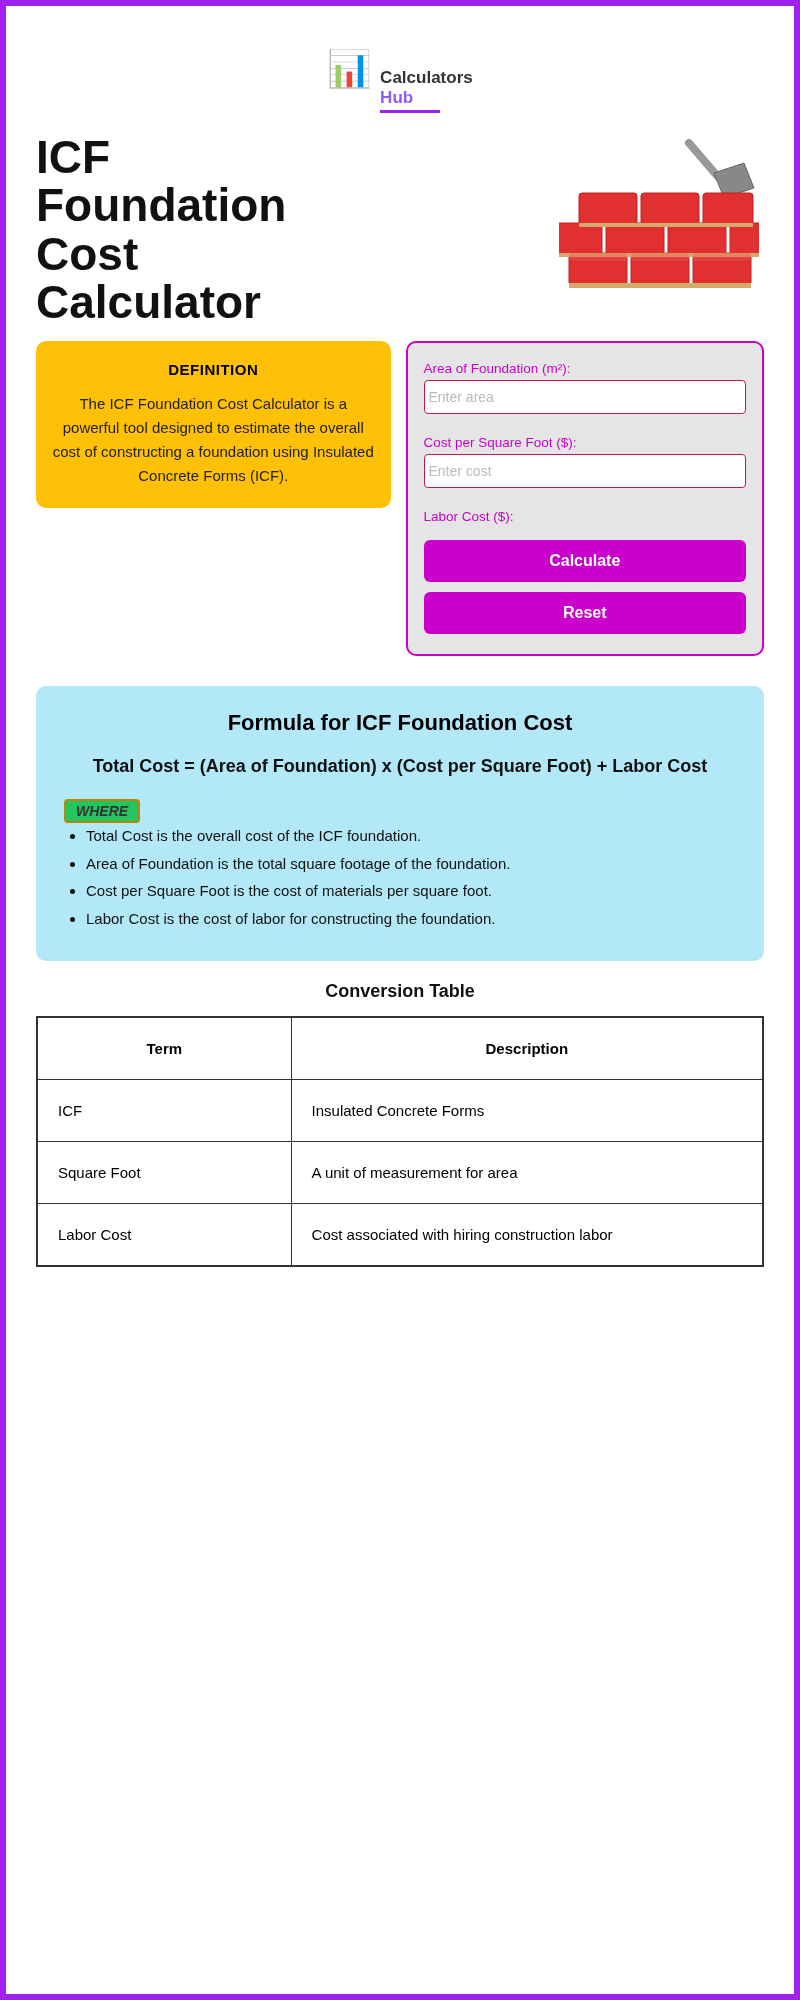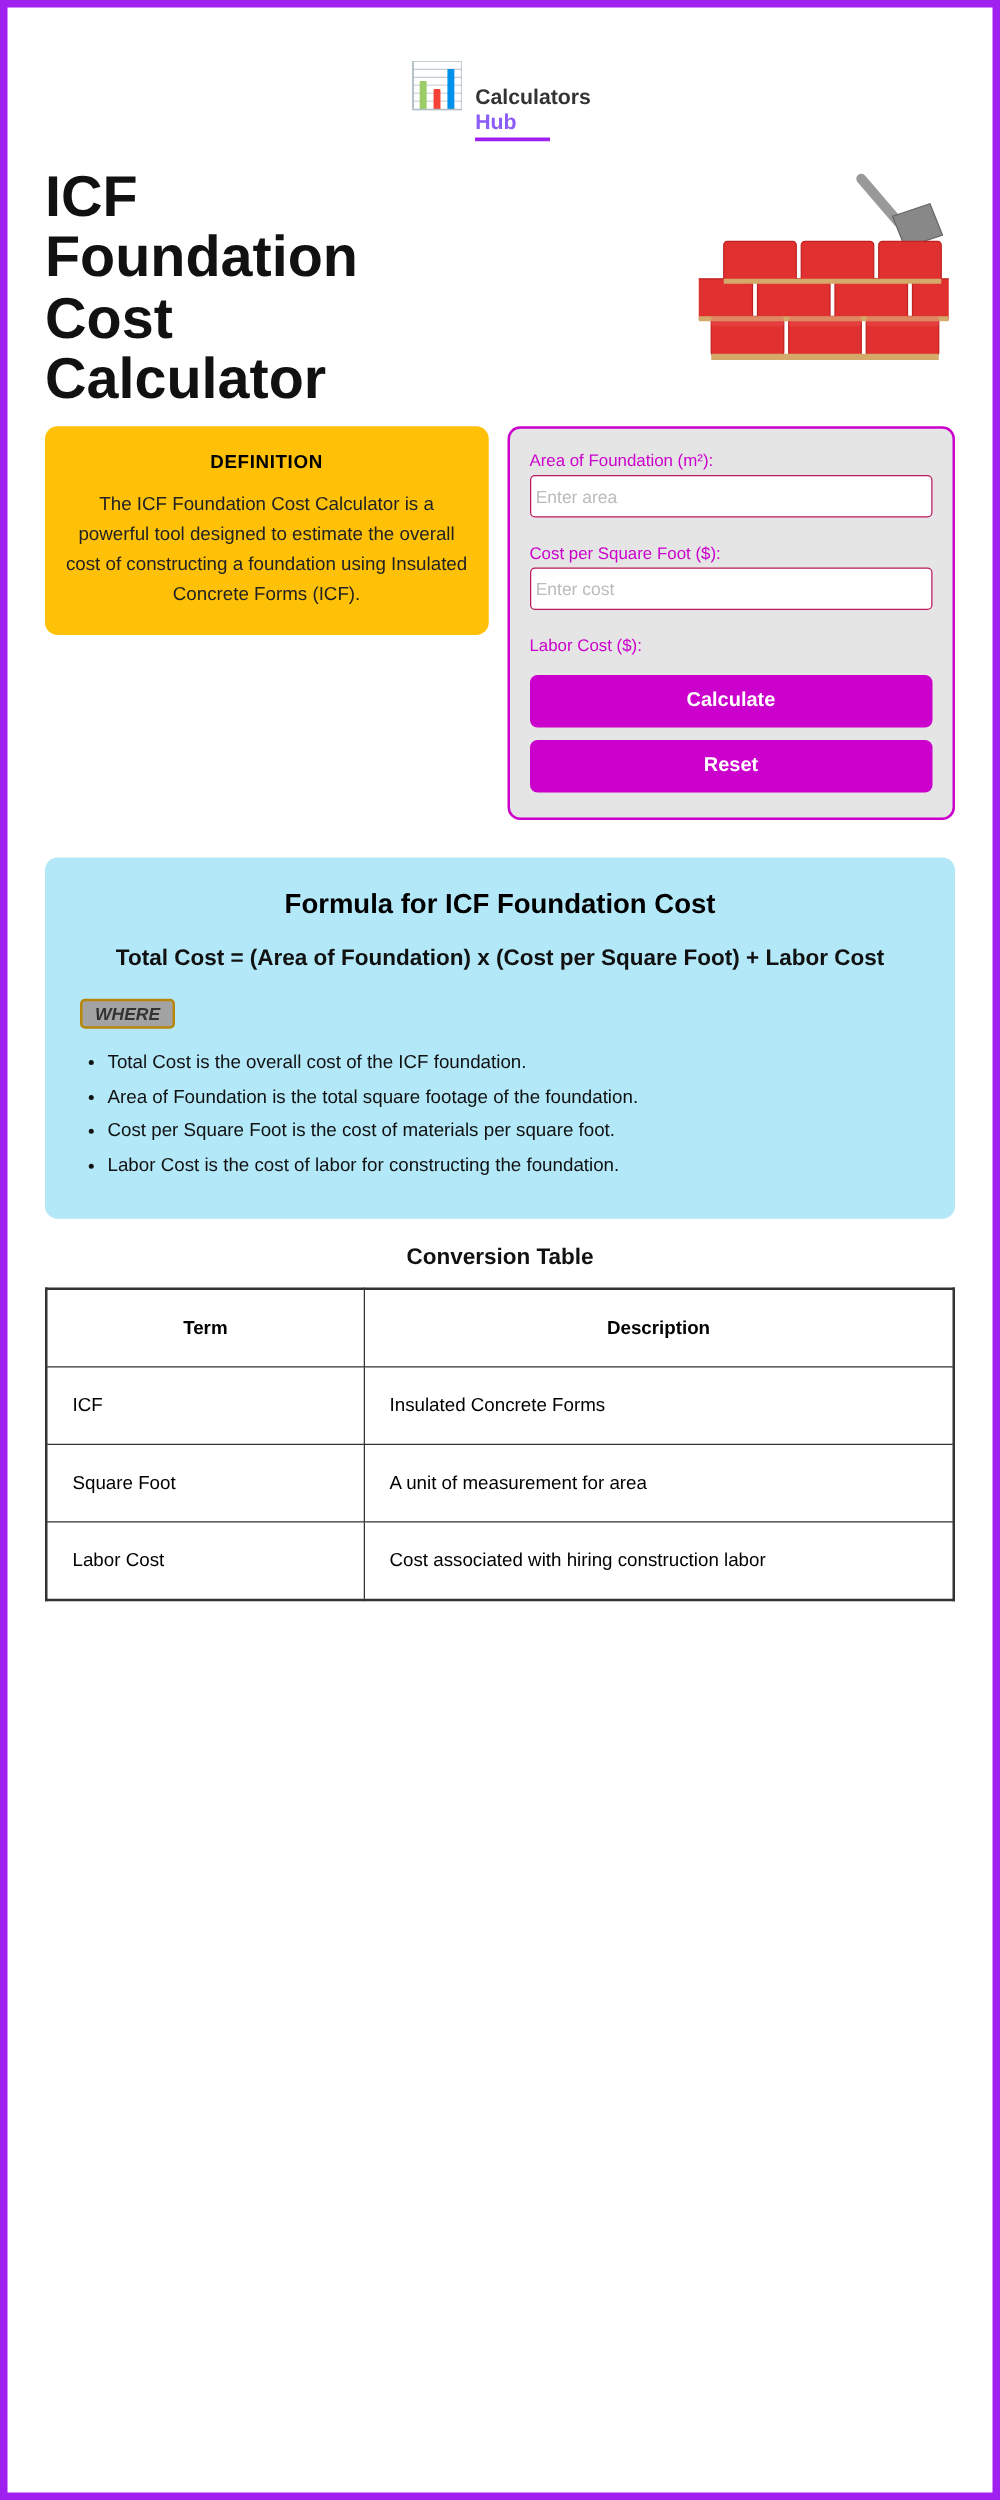--- a/index.html
+++ b/index.html
@@ -137,28 +137,27 @@
     .formula-equation {
       font-size: 18px;
       font-weight: bold;
       text-align: center;
       color: #111;
       margin-bottom: 20px;
       line-height: 1.4;
     }
     .where-badge {
       display: inline-block;
-      background: #a3a3a3;
+      background: #22c55e;
       border: 2px solid #b8860b;
       border-radius: 4px;
       padding: 2px 10px;
       font-size: 14px;
       font-weight: 900;
       font-style: italic;
-      margin-bottom: 14px;
       color: #333;
     }
     .formula-list {
       list-style: disc;
       padding-left: 22px;
       font-size: 15px;
       color: #111;
       line-height: 1.7;
     }
     .formula-list li {

